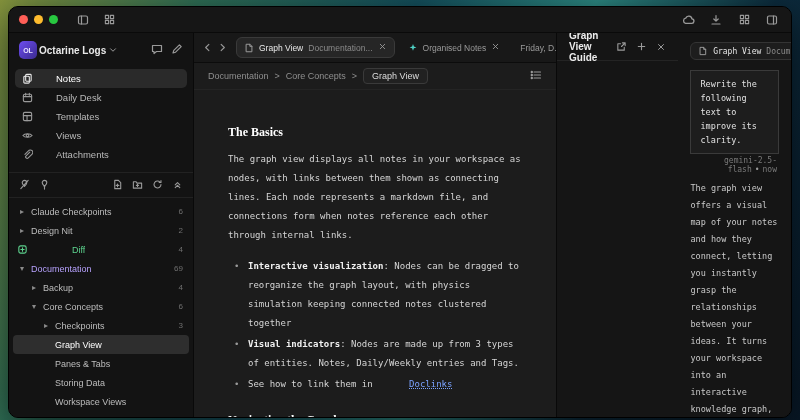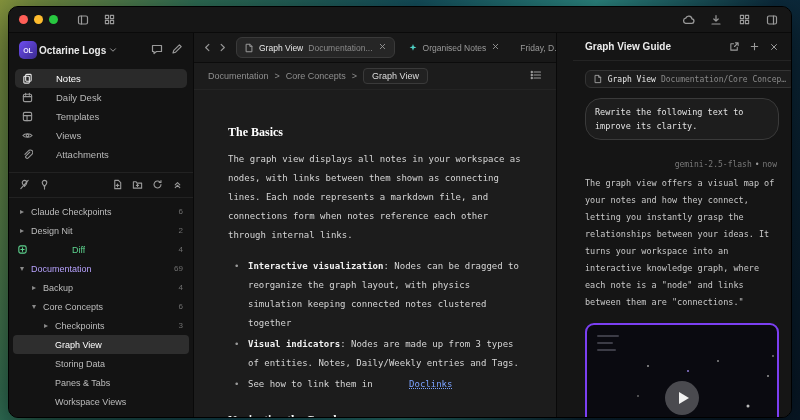--- a/index.html
+++ b/index.html
@@ -25,21 +25,21 @@
   .traffic{ display:flex; gap:6px; margin-right:8px; }
   .tl{ width:9px; height:9px; border-radius:50%; display:inline-block; }
   .tl.red{ background:#ff5f57; } .tl.yellow{ background:#febc2e; } .tl.green{ background:#28c840; }
   .tbic{ display:inline-flex; align-items:center; justify-content:center; width:18px; height:18px; border-radius:4px; }
   .tb-right{ margin-left:auto; display:flex; gap:10px; align-items:center; }
   svg.ic{ stroke:#9a9a9a; fill:none; stroke-width:1.2; stroke-linecap:round; stroke-linejoin:round; }
   
   .content{ flex:1; display:flex; min-height:0; }
   .sidebar{ width:185px; flex:0 0 185px; background:#131313; border-right:1px solid #090909; display:flex; flex-direction:column; overflow:hidden; }
   .main{ flex:1; background:#1c1c1c; display:flex; flex-direction:column; min-width:0; overflow:hidden; }
-  .rightpanel{ width:235px; flex:0 0 235px; background:#151515; border-left:1px solid #090909; display:flex; flex-direction:column; overflow:hidden;padding-left:16px; }
+  .rightpanel{ width:235px; flex:0 0 235px; background:#151515; border-left:1px solid #090909; display:flex; flex-direction:row; overflow:hidden; }
   
   .ws-row{ height:34px; display:flex; align-items:center; gap:2px; padding:0 10px; }
   .ws-logo{ width:18px; height:18px; border-radius:5px; background:linear-gradient(135deg,#6d4df0,#3b2b8f);
     color:#e9e4ff; font-size:7px; font-weight:bold; display:flex; align-items:center; justify-content:center; }
   .ws-name{ font-size:10px; font-weight:bold; color:#e8e8e8; }
   .ws-right{ margin-left:auto; display:flex; gap:8px; }
   .nav{ padding:2px 6px 6px; }
   .nav-item{ height:19px; display:flex; align-items:center; gap:23px; padding:0 7px; border-radius:5px; color:#b9b9b9; font-size:9.5px; }
   .nav-item.active{ background:#2a2a2a; color:#ffffff; }
   .nav-item.active svg.ic{ stroke:#e8e8e8; }
@@ -86,21 +86,21 @@
   .rp-head{ height:28px; flex:0 0 28px; display:flex; align-items:center; padding:0 12px; gap:9px;
     border-bottom:1px solid #242424; }
   .rp-title{ font-size:10px; font-weight:bold; color:#ececec; }
   .rp-head .grow{ flex:1; }
   .rp-body{ flex:1; overflow:hidden; font-family:"DejaVu Sans Mono", monospace; }
   .chip-row{ padding:8px 12px 0; }
   .chip{ display:inline-flex; align-items:center; gap:5px; border:1px solid #343434; background:#1d1d1d;
     border-radius:6px; padding:3px 7px; max-width:210px; }
   .chip .ct{ color:#e6e6e6; font-size:8px; white-space:nowrap; }
   .chip .cp{ color:#8a8a8a; font-size:8px; white-space:nowrap; overflow:hidden; text-overflow:ellipsis; }
-  .bubble{ margin:10px 12px 20px; border:1px solid #3a3a3a; background:#1d1d1d; border-radius:16px;
+  .bubble{ margin:10px 12px 2px; border:1px solid #3a3a3a; background:#1d1d1d; border-radius:0;
     padding:6px 9px; font-size:8.5px; color:#e2e2e2; line-height:14px; }
   .meta{ text-align:right; margin:2px 14px 6px; font-size:8px; color:#7a7a7a; }
   .meta .mdot{ margin:0 3px; color:#9a9a9a; }
   .response{ margin:6px 12px 0; font-size:8.5px; line-height:17px; color:#c9c9c9; }
   
   .video{ margin:12px 12px 0; height:150px; border:2px solid #7b3ff2; border-radius:9px;
     background:#0a0a10; position:relative; overflow:hidden; }
   .v-lines span{ display:block; height:2px; background:#3c3c46; border-radius:1px; margin:0 0 5px 10px; }
   .v-lines{ padding-top:10px; }
   .v-lines span:nth-child(1){ width:22px; } .v-lines span:nth-child(2){ width:16px; } .v-lines span:nth-child(3){ width:19px; }
@@ -291,26 +291,26 @@
             <span class="tlabel">Checkpoints</span>
             <span class="tcount">3</span>
           </div>
           <div class="trow d2 sel">
             <span class="chev"></span>
             <span class="tlabel">Graph View</span>
             <span class="tcount"></span>
           </div>
           <div class="trow d2">
             <span class="chev"></span>
+            <span class="tlabel">Panes &amp; Tabs</span>
+            <span class="tcount"></span>
+          </div>
+          <div class="trow d2">
+            <span class="chev"></span>
             <span class="tlabel">Storing Data</span>
-            <span class="tcount"></span>
-          </div>
-          <div class="trow d2">
-            <span class="chev"></span>
-            <span class="tlabel">Panes &amp; Tabs</span>
             <span class="tcount"></span>
           </div>
           <div class="trow d2">
             <span class="chev"></span>
             <span class="tlabel">Workspace Views</span>
             <span class="tcount"></span>
           </div>
           <div class="trow d0 col">
             <span class="chev"></span>
             <span class="tlabel">Daily Desk</span>

